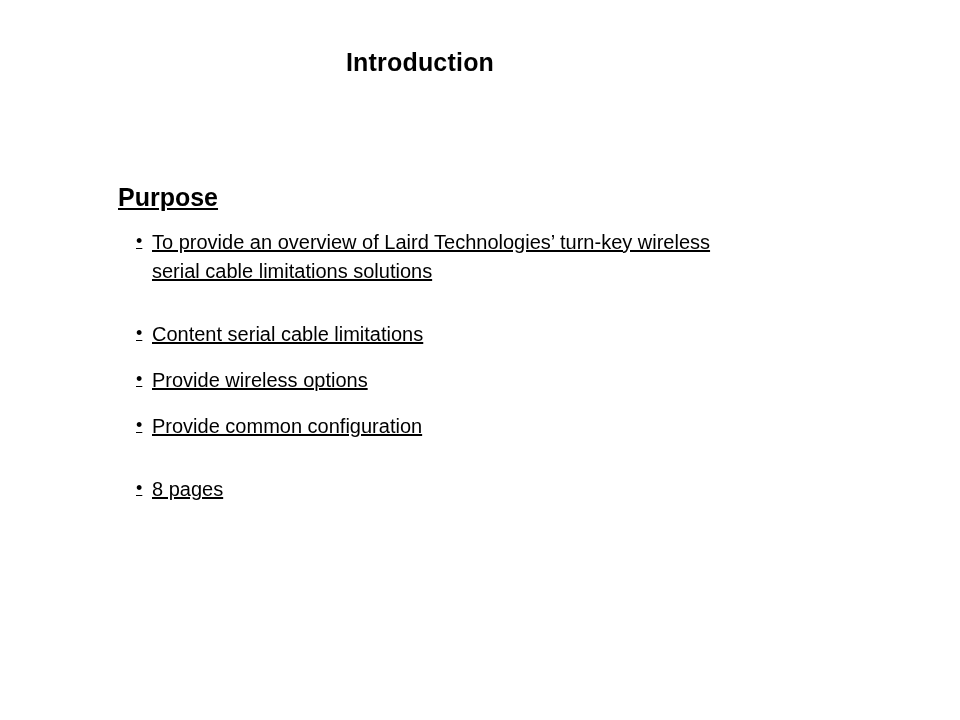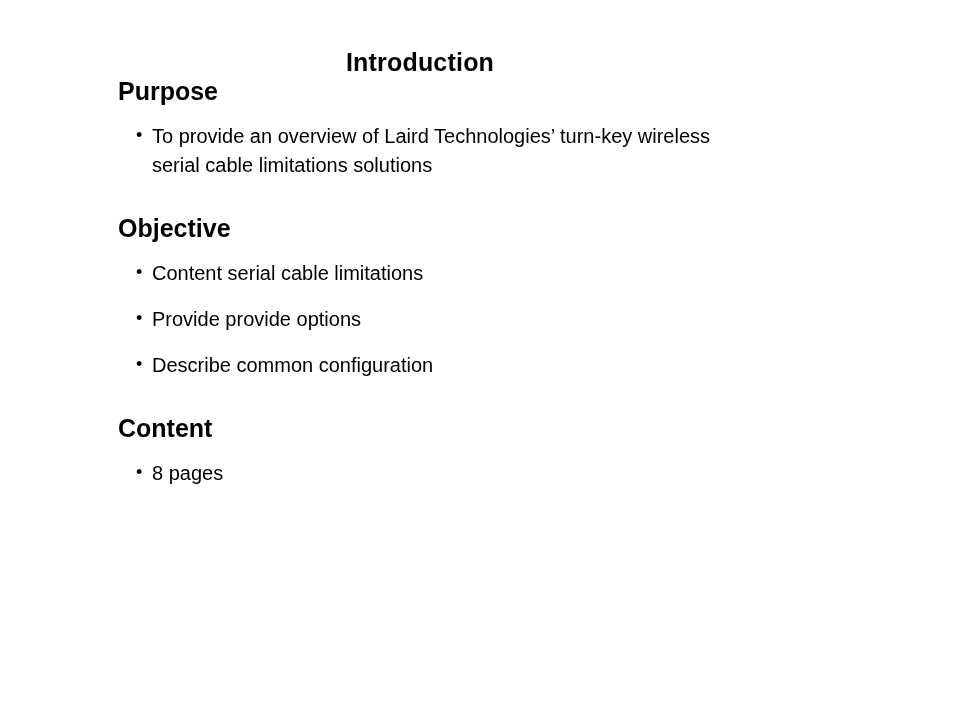--- a/index.html
+++ b/index.html
@@ -17,22 +17,24 @@
     height: 720px;
     padding-top: 48px;
   }
   .slide-title {
     text-align: center;
     font-size: 25px;
     font-weight: bold;
     letter-spacing: 0.2px;
   }
   .slide-body {
+    margin-top: 106px;
     margin-left: 118px;
     margin-right: 90px;
+    text-decoration: underline;
   }
   .section { margin-bottom: 34px; }
   .section-heading {
     font-size: 25px;
     font-weight: bold;
     margin-bottom: 16px;
   }
   .bullet-list { list-style: none; }
   .bullet-item {
     display: flex;
@@ -65,39 +67,37 @@
       <div class="section-heading">Purpose</div>
       <ul class="bullet-list">
         <li class="bullet-item">
           <span class="bullet-glyph">•</span>
           <span class="bullet-text">To provide an overview of Laird Technologies’ turn-key wireless serial cable limitations solutions</span>
         </li>
       </ul>
     </div>
 
     <div class="section section-objective">
-      <div class="section-heading">Objective</div>
       <ul class="bullet-list">
         <li class="bullet-item">
           <span class="bullet-glyph">•</span>
           <span class="bullet-text">Content serial cable limitations</span>
         </li>
         <li class="bullet-item">
           <span class="bullet-glyph">•</span>
-          <span class="bullet-text">Provide provide options</span>
+          <span class="bullet-text">Provide wireless options</span>
         </li>
         <li class="bullet-item">
           <span class="bullet-glyph">•</span>
-          <span class="bullet-text">Describe common configuration</span>
+          <span class="bullet-text">Provide common configuration</span>
         </li>
       </ul>
     </div>
 
     <div class="section section-content">
-      <div class="section-heading">Content</div>
       <ul class="bullet-list">
         <li class="bullet-item">
           <span class="bullet-glyph">•</span>
           <span class="bullet-text">8 pages</span>
         </li>
       </ul>
     </div>
 
   </div>
 </div>

